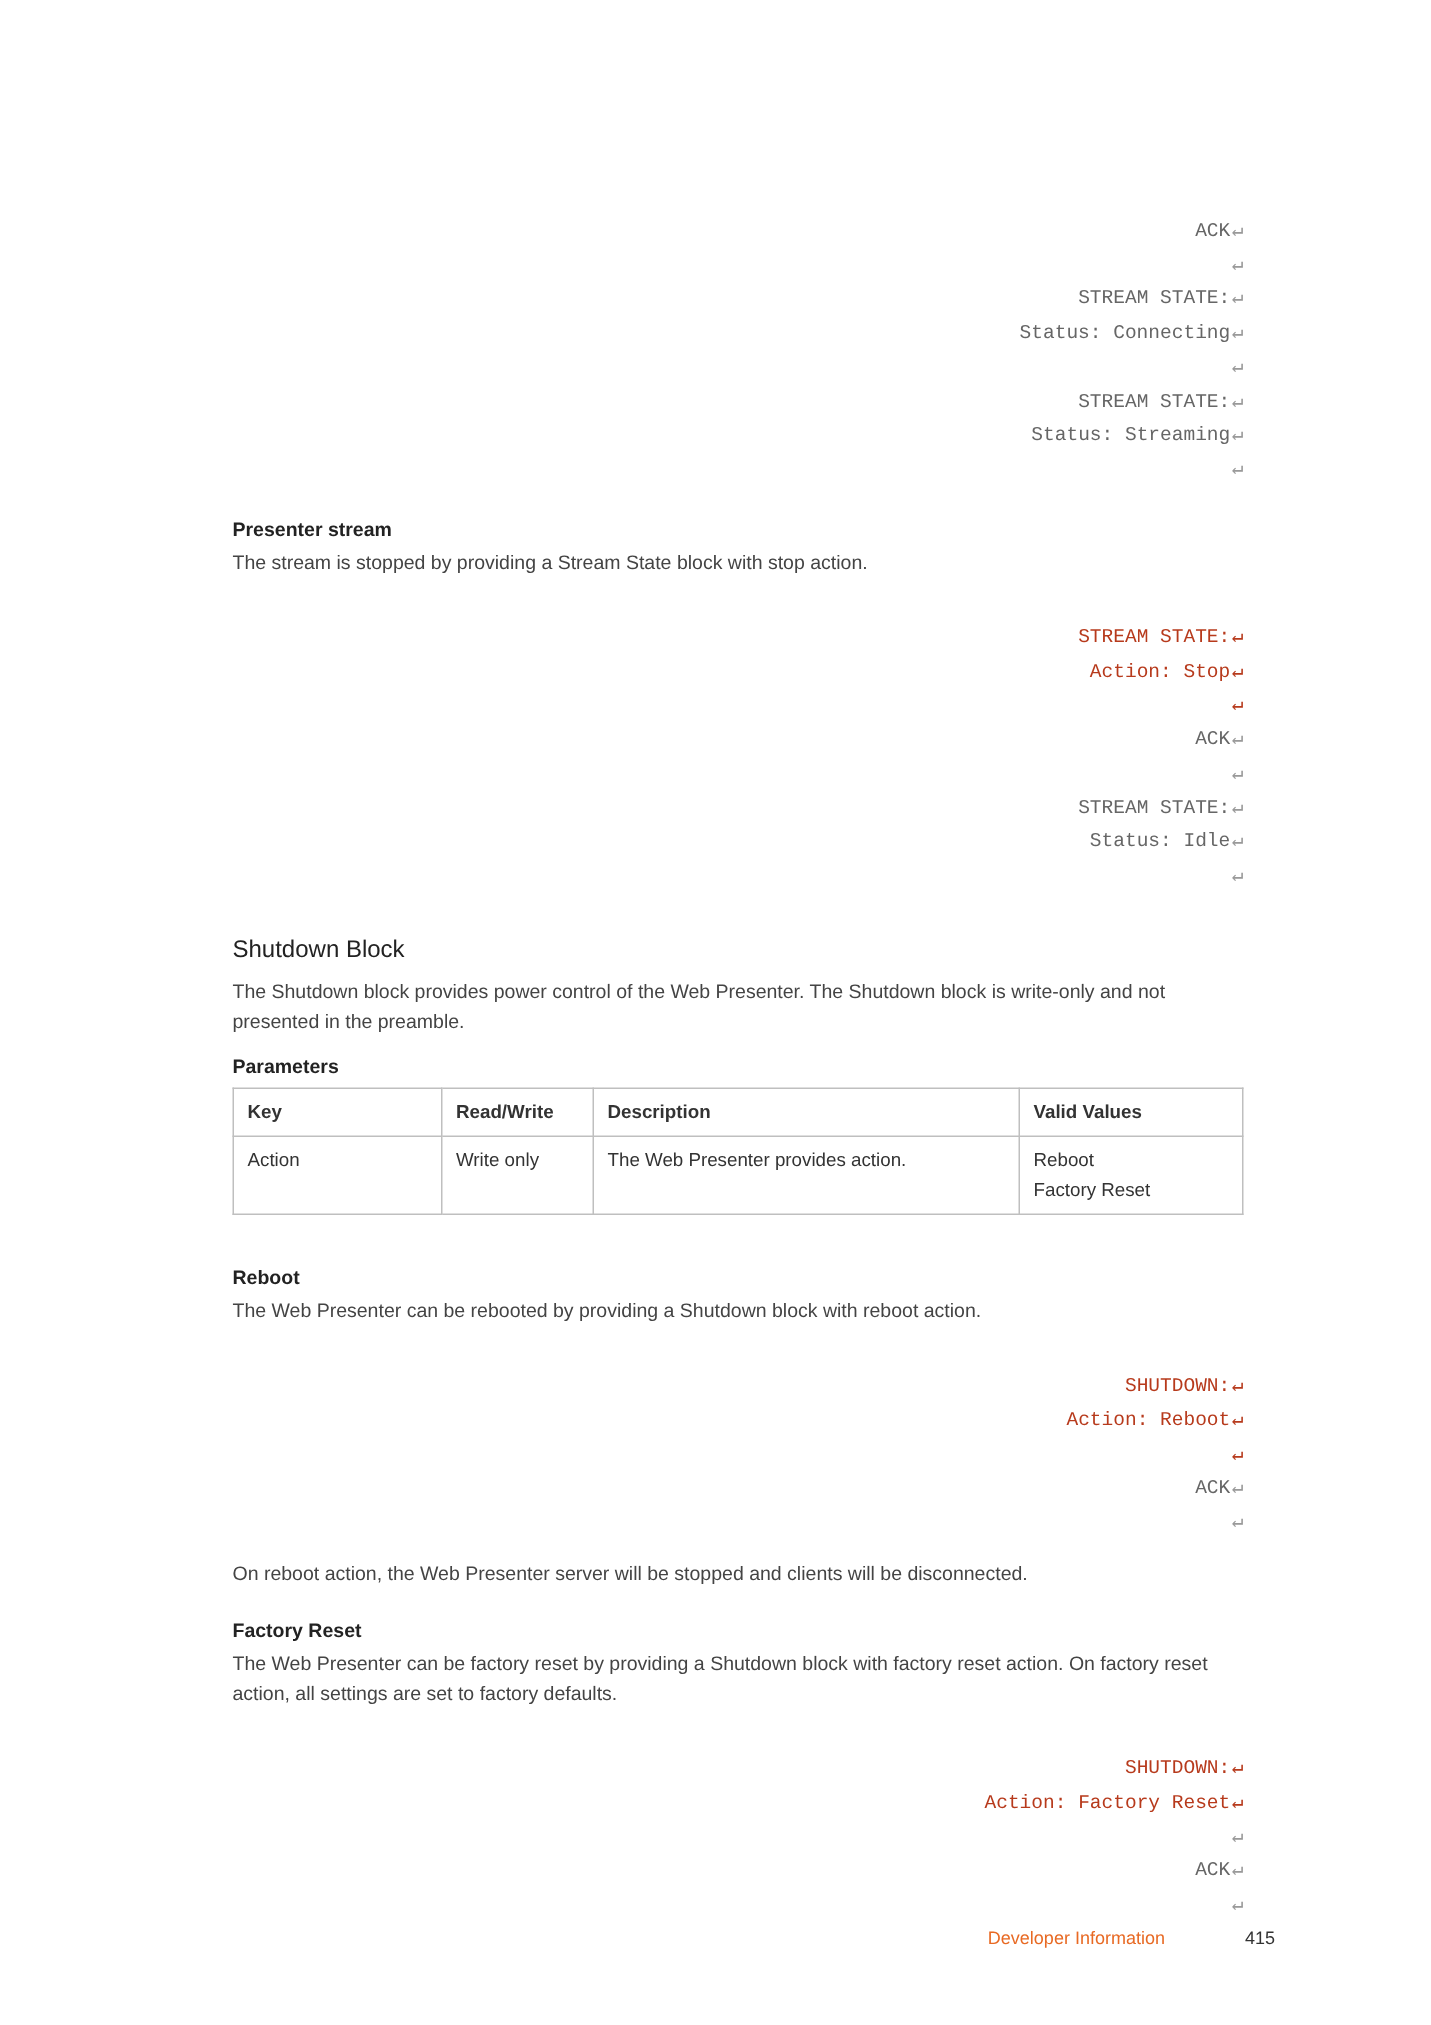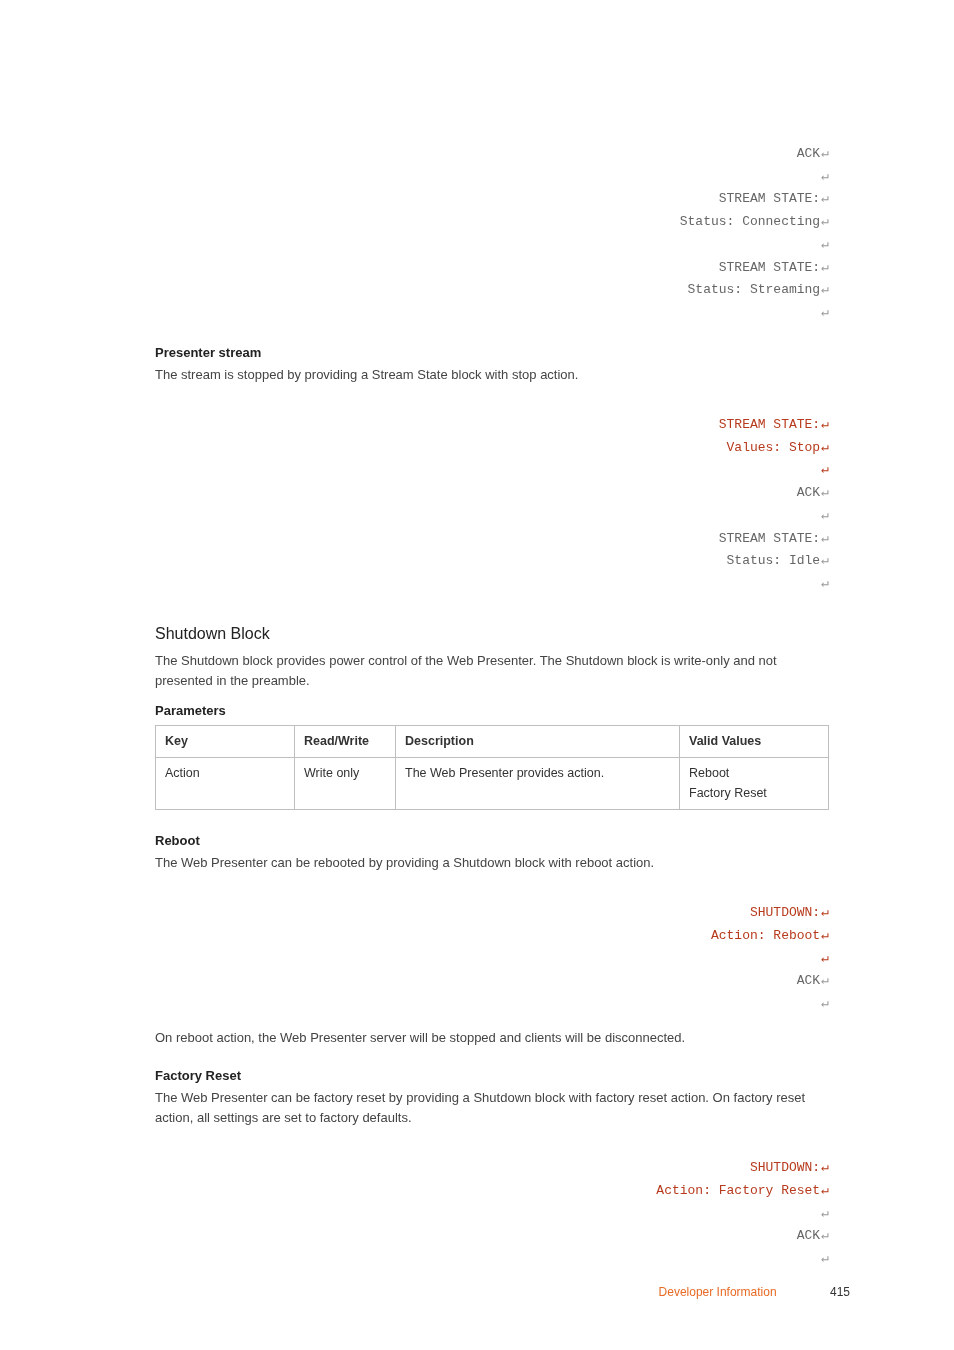--- a/index.html
+++ b/index.html
@@ -44,21 +44,21 @@
   h3.section {
     font-weight: 400;
     font-size: 16px;
     color: #222;
     margin: 26px 0 4px 0;
   }
   table.params {
     border-collapse: collapse;
     width: 100%;
     margin-top: 4px;
-    margin-bottom: 21px;
+    margin-bottom: 32px;
   }
   table.params th, table.params td {
     border: 1px solid #bfbfbf;
     padding: 6px 9px;
     text-align: left;
     vertical-align: top;
     font-size: 12.5px;
     color: #333;
   }
   table.params th {
@@ -97,21 +97,21 @@
 <span class="ret">STREAM STATE:</span>
 <span class="ret">Status: Streaming</span>
 <span class="ret"></span>
 </div>
 
   <div class="bold-head">Presenter stream</div>
   <p class="para">The stream is stopped by providing a Stream State block with stop action.</p>
 
   <div class="code">
 <span class="cmd ret">STREAM STATE:</span>
-<span class="cmd ret">Values: Stop</span>
+<span class="cmd ret">Action: Stop</span>
 <span class="cmd ret"></span>
 <span class="ret">ACK</span>
 <span class="ret"></span>
 <span class="ret">STREAM STATE:</span>
 <span class="ret">Status: Idle</span>
 <span class="ret"></span>
 </div>
 
   <h3 class="section">Shutdown Block</h3>
   <p class="para">The Shutdown block provides power control of the Web Presenter. The Shutdown block is write-only and not presented in the preamble.</p>

